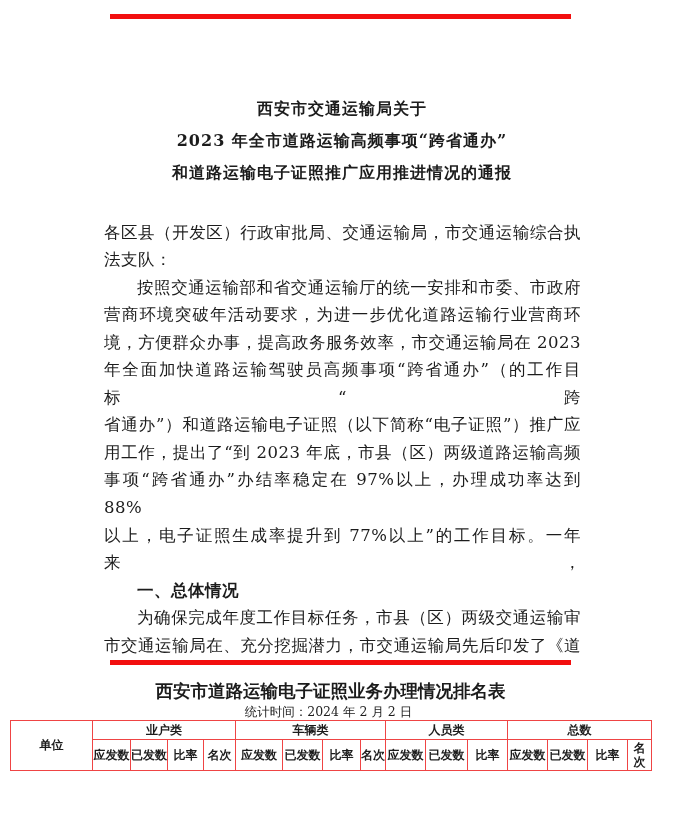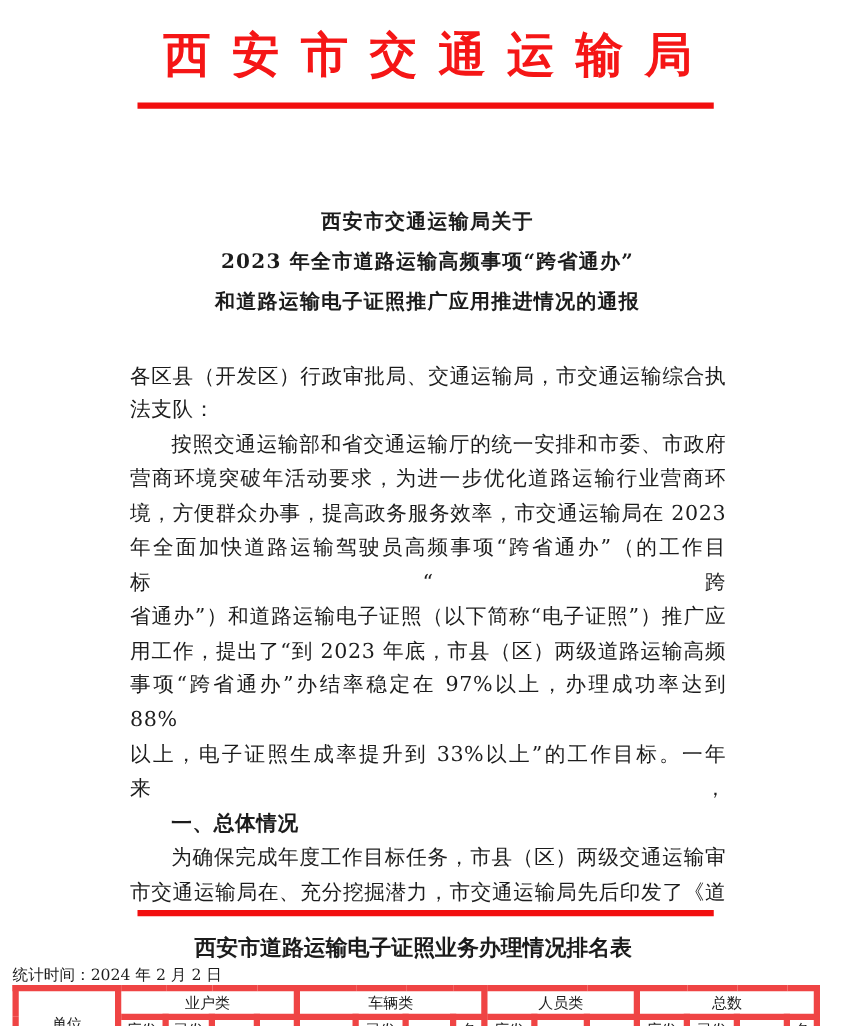--- a/index.html
+++ b/index.html
@@ -66,72 +66,69 @@
     margin-left: 10px;
     width: 641px;
     text-align: center;
     font-weight: bold;
     font-size: 17.5px;
     line-height: 24px;
   }
   .stat-time {
     margin-left: 10px;
     width: 637px;
-    text-align: left;
+    text-align: center;
     font-size: 12.5px;
     line-height: 17px;
     padding-right: 4px;
   }
   table.rank {
     margin-left: 10px;
     width: 641px;
     border-collapse: collapse;
     table-layout: fixed;
     font-size: 12px;
     font-weight: bold;
     text-align: center;
   }
   table.rank th, table.rank td {
-    border: 5px solid #ef4444;
+    border: 1px solid #ef4444;
     padding: 0;
     overflow: hidden;
-    font-weight: normal;
+    font-weight: bold;
   }
   table.rank { border: 1.5px solid #1a1a1a; }
   tr.group-row th { height: 18px; line-height: 18px; }
   tr.sub-row th   { height: 30px; line-height: 14px; }
   th.rank-h { word-break: break-all; padding: 0 5px; }
 </style>
 </head>
 <body>
 
 <div class="page">
 
-  <div class="letterhead">
-    <div class="letterhead-title">西安市交通运输局</div>
-  </div>
   <div class="red-rule top"></div>
 
   <div class="doc-title">
     <div>西安市交通运输局关于</div>
     <div>2023 年全市道路运输高频事项“跨省通办”</div>
     <div>和道路运输电子证照推广应用推进情况的通报</div>
   </div>
 
   <div class="body-text">
     <div class="ln full">各区县（开发区）行政审批局、交通运输局，市交通运输综合执</div>
     <div class="ln">法支队：</div>
     <div class="ln full indent">按照交通运输部和省交通运输厅的统一安排和市委、市政府</div>
     <div class="ln full">营商环境突破年活动要求，为进一步优化道路运输行业营商环</div>
     <div class="ln full">境，方便群众办事，提高政务服务效率，市交通运输局在 2023</div>
     <div class="ln full">年全面加快道路运输驾驶员高频事项“跨省通办”（的工作目标“跨</div>
     <div class="ln full">省通办”）和道路运输电子证照（以下简称“电子证照”）推广应</div>
     <div class="ln full">用工作，提出了“到 2023 年底，市县（区）两级道路运输高频</div>
     <div class="ln full">事项“跨省通办”办结率稳定在 97%以上，办理成功率达到 88%</div>
-    <div class="ln full">以上，电子证照生成率提升到 33%以上”的工作目标。一年来，</div>
+    <div class="ln full">以上，电子证照生成率提升到 77%以上”的工作目标。一年来，</div>
     <div class="ln indent bold">一、总体情况</div>
     <div class="ln full indent">为确保完成年度工作目标任务，市县（区）两级交通运输审</div>
     <div class="ln full">市交通运输局在、充分挖掘潜力，市交通运输局先后印发了《道</div>
   </div>
 
   <div class="red-rule divider"></div>
 
   <div class="annex-title">西安市道路运输电子证照业务办理情况排名表</div>
   <div class="stat-time">统计时间：2024 年 2 月 2 日</div>
 

